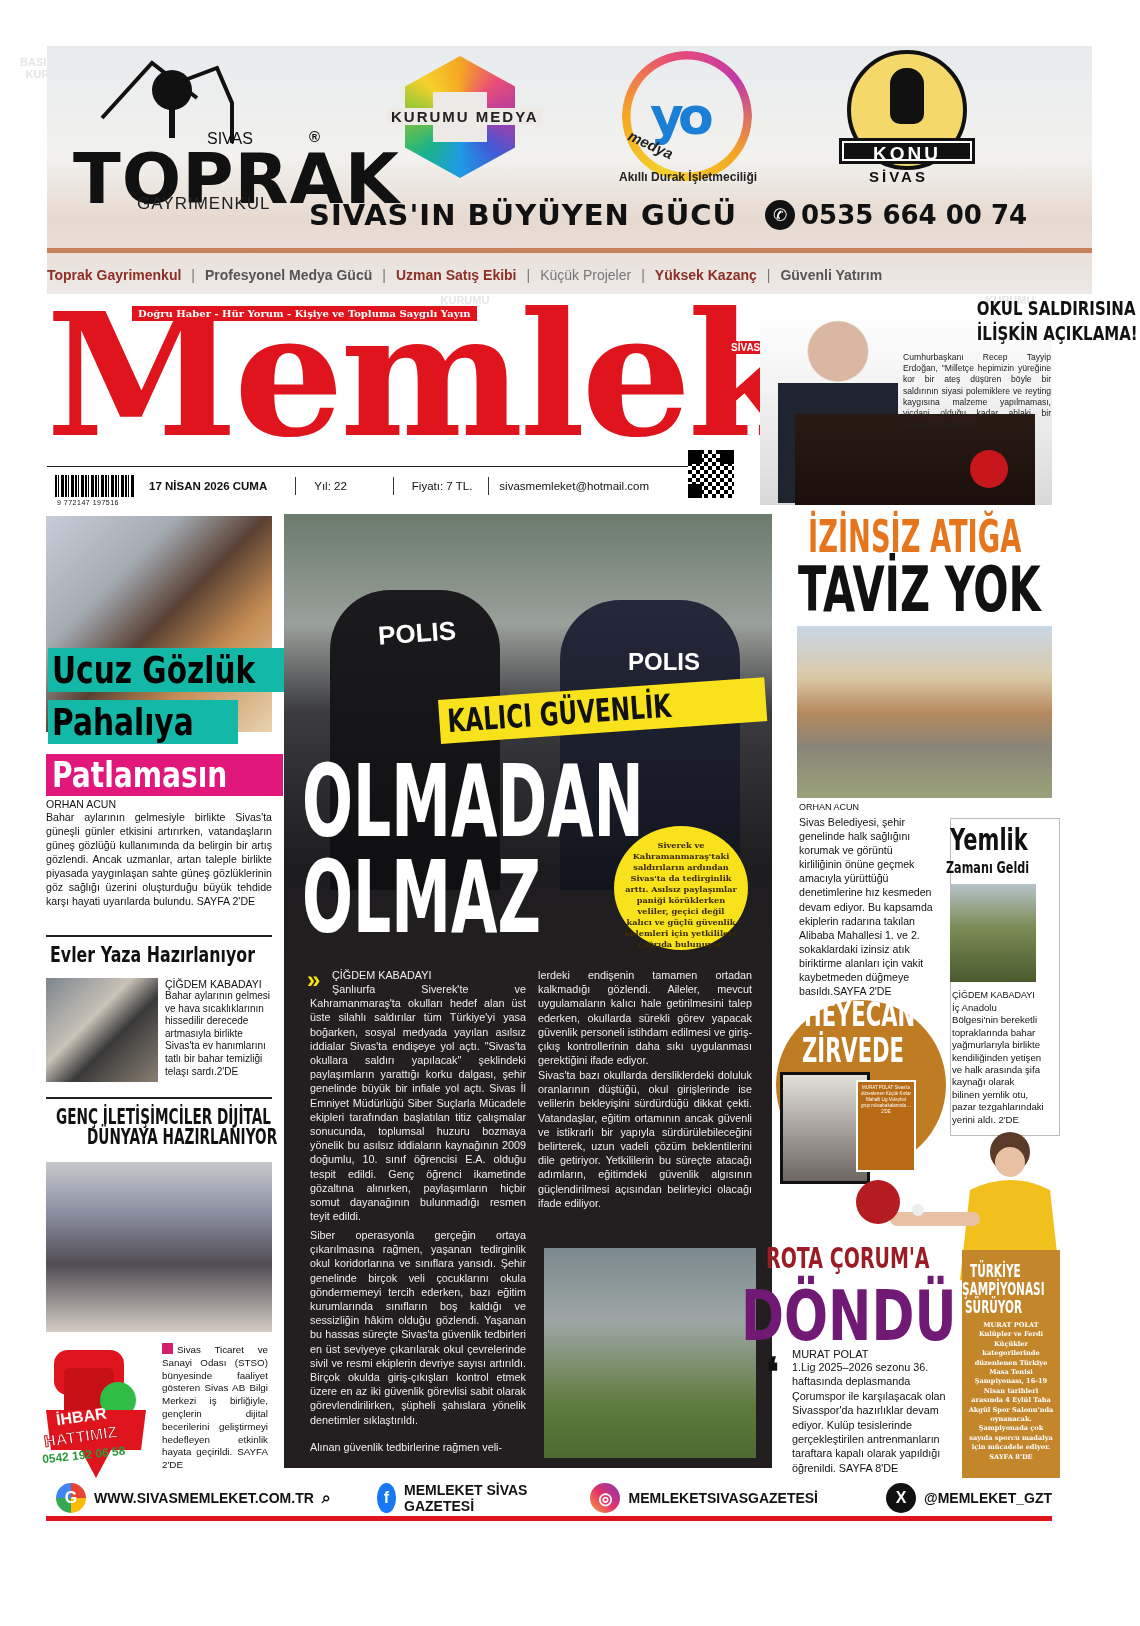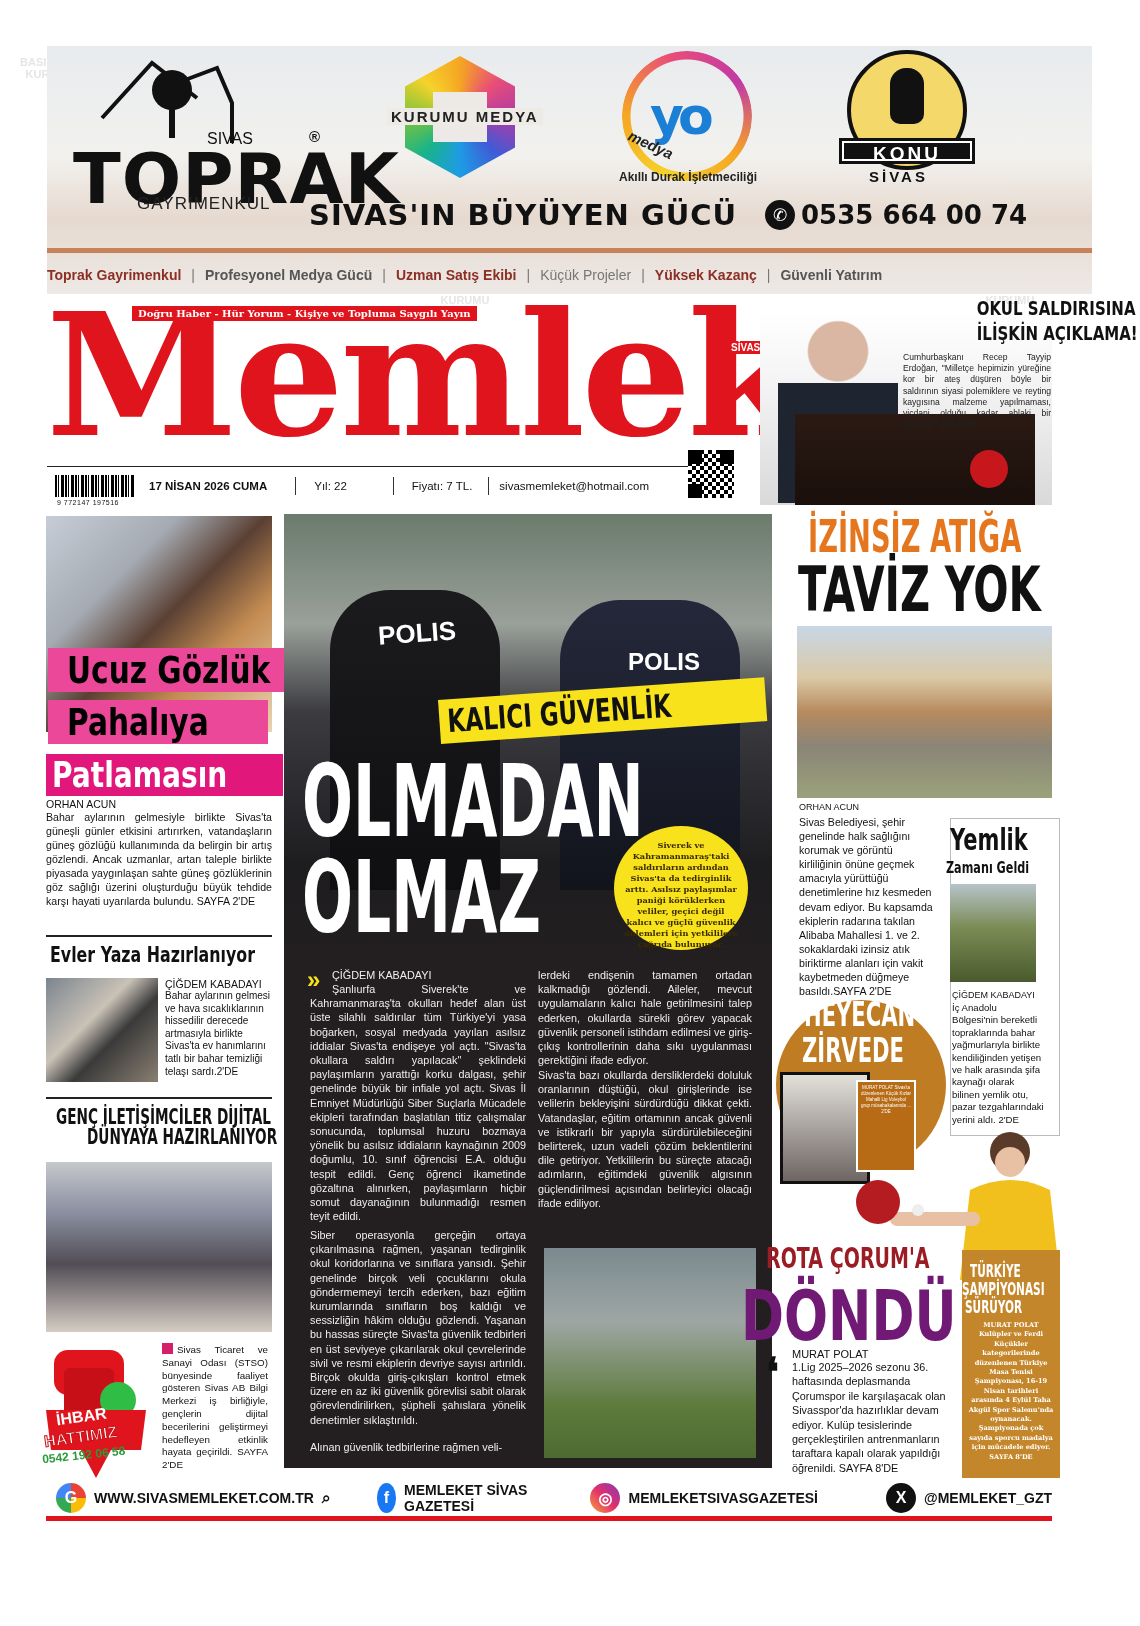--- a/index.html
+++ b/index.html
@@ -46,21 +46,21 @@
 .erd-photo{left:760px;top:310px;width:292px;height:195px;background:linear-gradient(180deg,#fff 0%,#f3f3f3 40%,#d9d9d9 100%)}
 .erd-person{left:778px;top:318px;width:120px;height:185px;background:radial-gradient(circle at 50% 18%,#d9b7a3 0 18%,transparent 19%),linear-gradient(180deg,transparent 0 35%,#1e2430 35%);border-radius:40px 40px 0 0}
 .podium{left:795px;top:414px;width:240px;height:91px;background:linear-gradient(180deg,#2b1a14,#1a0f0b)}
 .emblem{left:970px;top:450px;width:38px;height:38px;border-radius:50%;background:#c8161d}
 .erd-title{left:938px;top:296px;width:155px;text-align:right;font-family:"DejaVu Sans",sans-serif;font-weight:bold;font-size:20px;line-height:25px;color:#111}
 .erd-title span{display:block;transform:scaleX(.75);transform-origin:right top;white-space:nowrap}
 .erd-text{left:903px;top:352px;width:148px;font-size:8.6px;line-height:11.2px;color:#222;text-align:justify}
 
 .photo{background:#888}
 .gozluk-img{left:46px;top:516px;width:226px;height:216px;background:linear-gradient(135deg,#c7cdd6 0%,#a5abb3 30%,#5a4033 50%,#c48c53 70%,#e9d3b1 100%)}
-.hl-box{background:#ec4899;color:#000;padding:0 19px}
+.hl-box{background:#14b8a6;color:#000;padding:0 4px}
 .ucuz{left:48px;top:648px}
 .pahali{left:48px;top:700px}
 .patla{left:46px;top:754px;background:#e2177c;color:#fff;padding:0 6px}
 .byline{font-size:10.5px;color:#111}
 .body-sm{font-size:10.6px;line-height:14px;text-align:justify;color:#111}
 .rule{height:1.5px;background:#222}
 .evler-img{left:46px;top:978px;width:112px;height:104px;background:linear-gradient(135deg,#7c858e,#c9c2b7 40%,#3a3a3a 60%,#8a7f72)}
 .genc-img{left:46px;top:1162px;width:226px;height:170px;background:linear-gradient(180deg,#c6c8cc 0%,#8a8fa0 30%,#514d55 60%,#d5ccc4 100%)}
 .ihbar{left:36px;top:1330px;width:120px;height:150px}
 .pink-sq{display:inline-block;width:11px;height:11px;background:#d61f6a;margin-right:4px;vertical-align:-1px}

